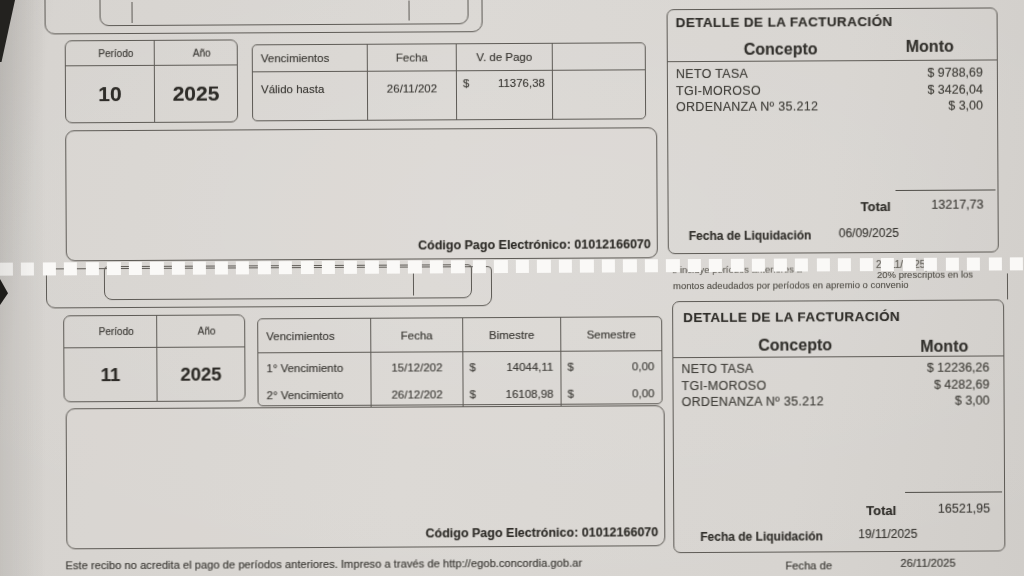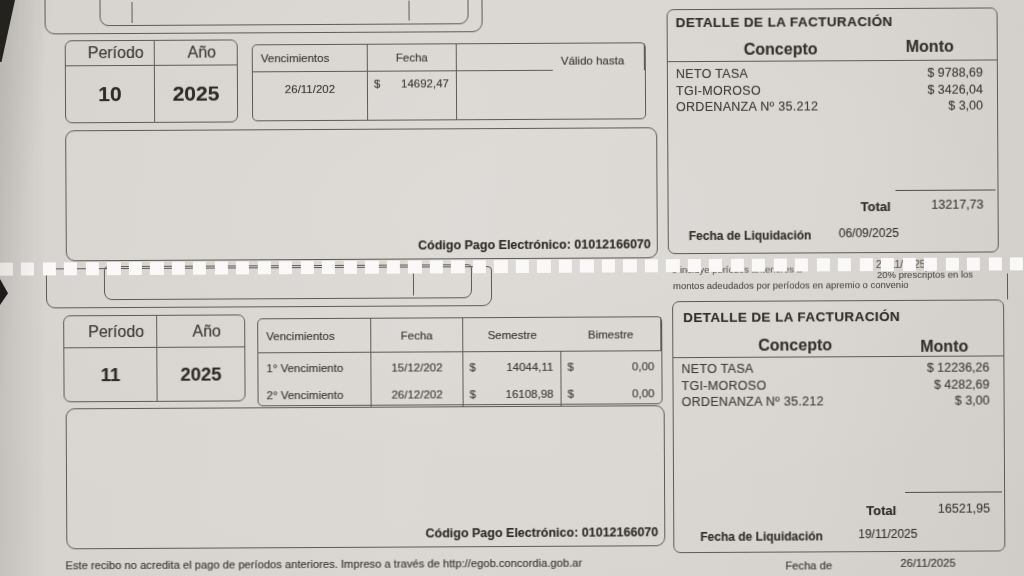--- a/index.html
+++ b/index.html
@@ -25,21 +25,21 @@
   #top-remnant-outer{left:46px;top:-48px;width:436px;height:78px;border-radius:10px;background:none;}
   #top-remnant-inner{left:101px;top:-50px;width:367px;height:72px;border-radius:9px;background:none;}
   #top-remnant-div1{left:133px;top:0;width:1.4px;height:21px;}
   #top-remnant-div2{left:410px;top:0;width:1.4px;height:20px;}
 
   
   .period-table{display:grid;background:none;}
   #r1-period{left:66px;top:38px;width:171px;height:81px;grid-template-columns:89px 1fr;grid-template-rows:25px 1fr;}
   #r2-period{left:63px;top:313px;width:180px;height:85px;grid-template-columns:93px 1fr;grid-template-rows:32px 1fr;}
   .pt-c{display:flex;align-items:center;justify-content:center;}
-  .pt-h{font-size:16px;color:#3b3935;border-bottom:1.3px solid #5d5a55;padding-left:12px;}
+  .pt-h{font-size:10px;color:#3b3935;border-bottom:1.3px solid #5d5a55;padding-left:12px;}
   .pt-h.cl,.pt-v.cl{border-right:1.3px solid #5d5a55;}
   .pt-v{font-weight:bold;color:#2e2c28;font-size:21px;}
   #r2-period .pt-v{font-size:18.5px;}
 
   
   .venc-table{display:grid;background:none;border-radius:5px;}
   #r1-venc{left:253px;top:43px;width:392px;height:75px;grid-template-columns:115px 89px 96px 1fr;grid-template-rows:27px 1fr;}
   #r2-venc{left:257px;top:317px;width:403px;height:86px;grid-template-columns:113px 92px 98px 1fr;grid-template-rows:34px 1fr;}
   .vc{position:relative;font-size:11.5px;}
   .vc.h{border-bottom:1.3px solid #5d5a55;display:flex;align-items:center;justify-content:center;color:#3b3935;}
@@ -135,31 +135,32 @@
     <div class="box period-table" id="r1-period">
       <div class="pt-c pt-h cl">Período</div>
       <div class="pt-c pt-h">Año</div>
       <div class="pt-c pt-v cl">10</div>
       <div class="pt-c pt-v">2025</div>
     </div>
 
     <div class="box venc-table" id="r1-venc">
       <div class="vc h l1">Vencimientos</div>
       <div class="vc h">Fecha</div>
+      <div class="vc h">V. de Pago</div>
       <div class="vc h last"></div>
       <div class="vc">
         <div class="vline vlbl">Válido hasta</div>
       </div>
       <div class="vc">
         <div class="vline vctr">26/11/202</div>
       </div>
       <div class="vc">
         <div class="vline vamt">
           <span>$</span>
-          <span>14692,47</span>
+          <span>11376,38</span>
         </div>
       </div>
       <div class="vc last"></div>
     </div>
 
     <div class="box" id="r1-bigbox">
       <div class="code">Código Pago Electrónico: 01012166070</div>
     </div>
 
     <div class="detail" id="r1-detail">
@@ -202,22 +203,22 @@
     <div class="box period-table" id="r2-period">
       <div class="pt-c pt-h cl">Período</div>
       <div class="pt-c pt-h">Año</div>
       <div class="pt-c pt-v cl">11</div>
       <div class="pt-c pt-v">2025</div>
     </div>
 
     <div class="box venc-table" id="r2-venc">
       <div class="vc h l1">Vencimientos</div>
       <div class="vc h">Fecha</div>
+      <div class="vc h">Bimestre</div>
       <div class="vc h last">Semestre</div>
-      <div class="vc h">Bimestre</div>
       <div class="vc">
         <div class="vline vlbl">1° Vencimiento</div>
         <div class="vline vlbl">2° Vencimiento</div>
       </div>
       <div class="vc">
         <div class="vline vctr">15/12/202</div>
         <div class="vline vctr">26/12/202</div>
       </div>
       <div class="vc">
         <div class="vline vamt">

